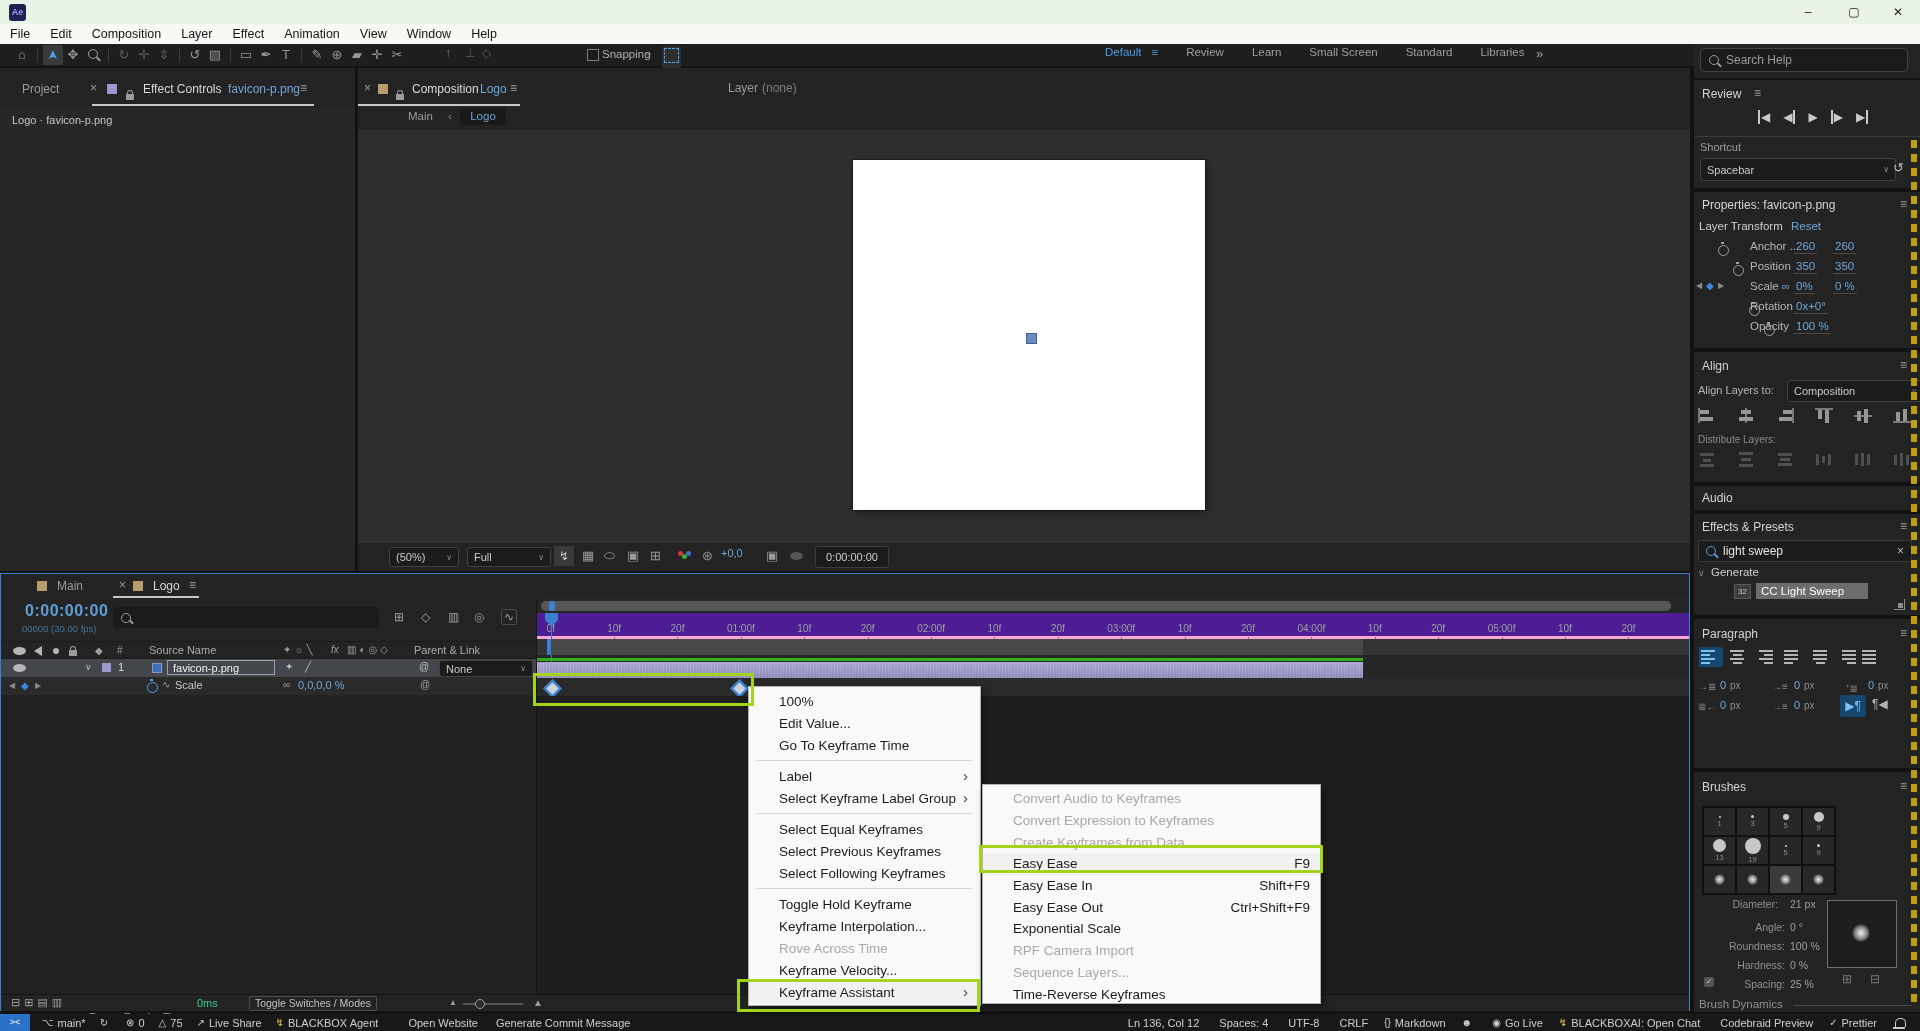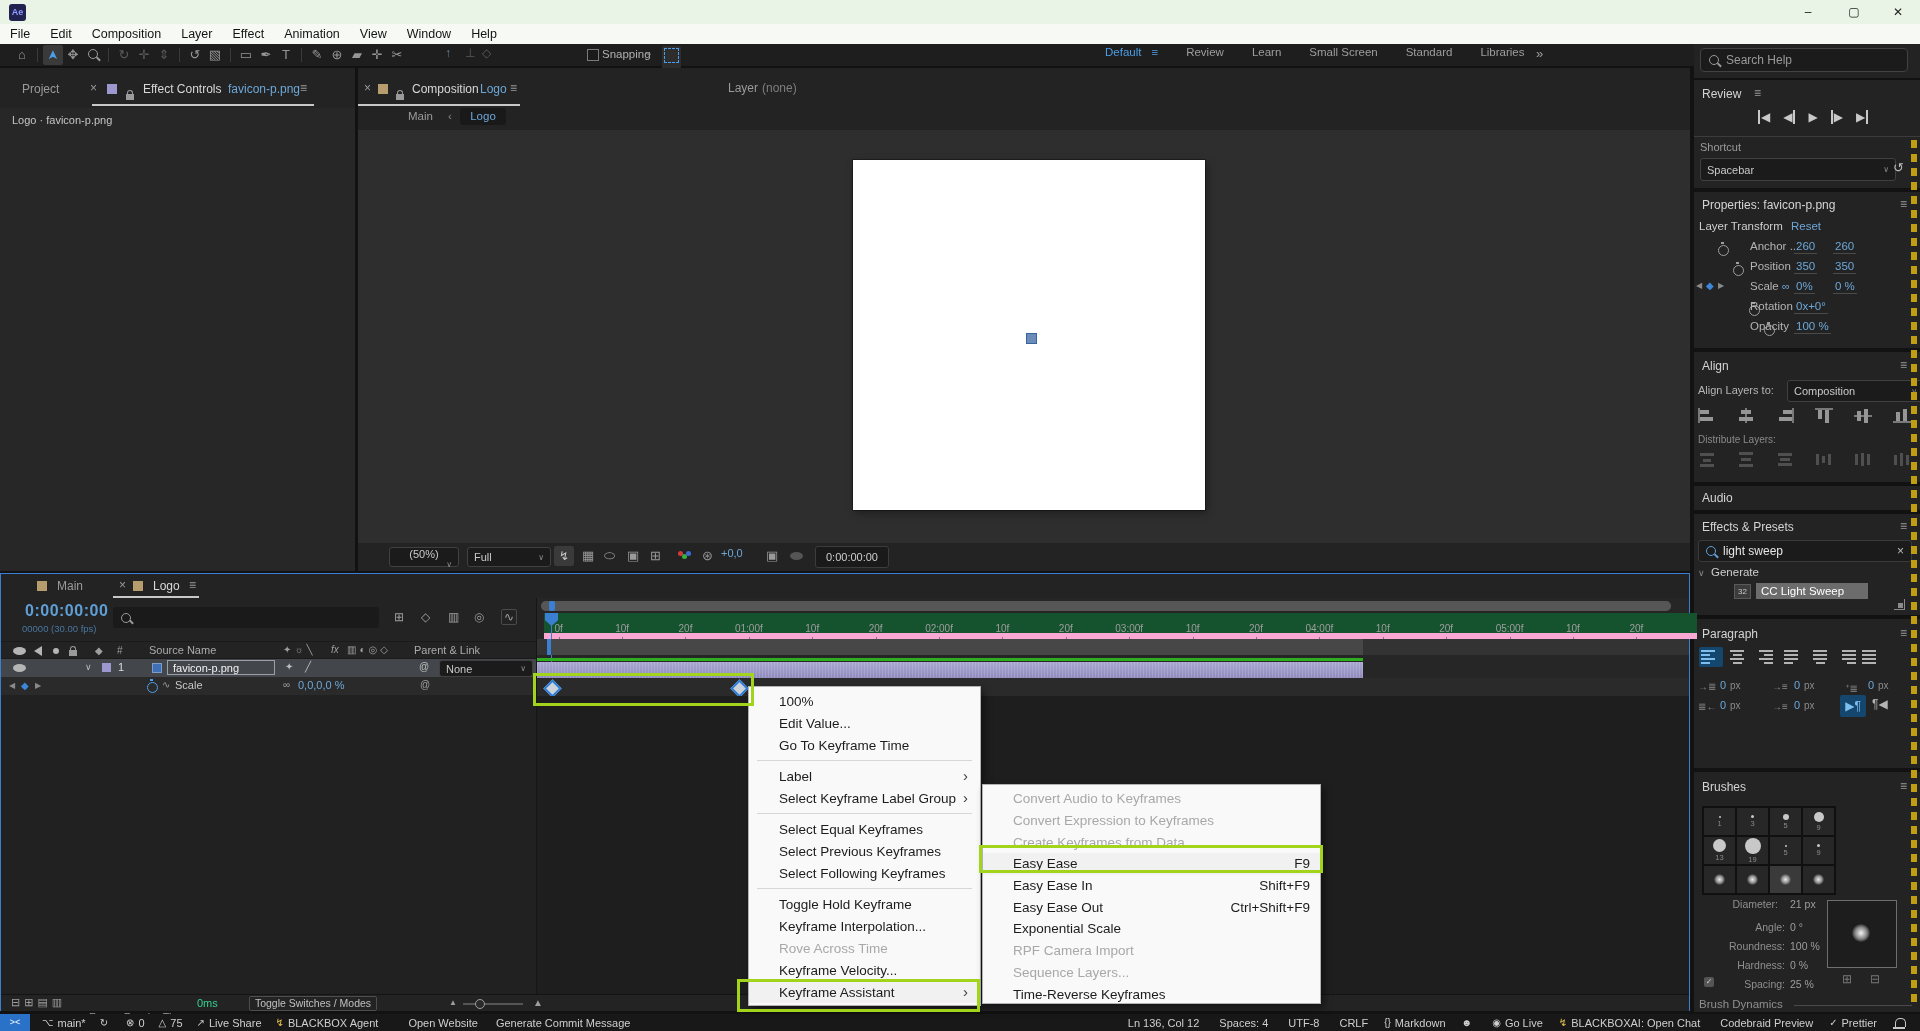--- a/index.html
+++ b/index.html
@@ -185,21 +185,21 @@
     <span class="p" style="left:50px;top:42px;font-size:11.5px;color:#9a9a9a;">Main</span>
     <span class="p" style="left:90px;top:42px;font-size:11.5px;color:#8a8a8a;">‹</span>
     <span class="p" style="left:102px;top:40px;width:46px;height:17px;background:#191919;border-radius:3px;color:#6da7d8;font-size:11.5px;text-align:center;line-height:17px;">Logo</span>
     
     <div class="viewer" style="left:0;top:62px;width:1332px;height:413px;">
       <div class="canvas" style="left:495px;top:30px;width:352px;height:350px;"></div>
       <div class="p" style="left:668px;top:203px;width:11px;height:11px;background:#6b8cb8;border:1px solid #38649e;box-sizing:border-box;"></div>
     </div>
     
     <div class="p" style="left:0;top:475px;width:1332px;height:28px;">
-      <div class="ddbox" style="position:absolute;left:31px;top:4px;width:56px;height:18px;flex-direction:column;">
+      <div class="ddbox" style="position:absolute;left:31px;top:4px;width:56px;height:18px;">
           <span>(50%)</span>
           <span class="cv">∨</span>
         </div>
       <div class="ddbox" style="position:absolute;left:109px;top:4px;width:70px;height:18px;">
           <span>Full</span>
           <span class="cv">∨</span>
         </div>
       <span class="p" style="left:196px;top:3px;width:20px;height:20px;background:#3a3a3a;border-radius:2px;text-align:center;line-height:20px;color:#c9c9c9;font-size:12px;">↯</span>
       <span class="p" style="left:224px;top:5px;color:#9a9a9a;font-size:13px;">▦</span>
       <span class="p" style="left:246px;top:5px;color:#9a9a9a;font-size:13px;">⬭</span>
@@ -581,21 +581,21 @@
       <span style="position:absolute;left:419px;top:2px;color:#9e9e9e;font-size:10px;">@</span>
     </div>
     <div class="p" style="left:0;top:121px;width:535px;height:299px;background:#212121;"></div>
 
     <div class="p" style="left:535px;top:24px;width:1153px;height:396px;background:#262626;">
       <div style="position:absolute;left:5px;top:3px;width:1130px;height:10px;background:#3f3f3f;border-radius:5px;">
         <i style="position:absolute;left:0;top:0;width:100%;height:100%;background:#565656;border-radius:5px;"></i>
         <i style="position:absolute;left:8px;top:0;width:6px;height:10px;background:#3a7fd2;border-radius:2px;"></i>
       </div>
 
-      <div style="position:absolute;left:8px;top:15px;width:1153px;height:26px;background:#14532d;border-bottom:6px solid #f9a8d4;box-sizing:border-box;">
+      <div style="position:absolute;left:0;top:15px;width:1153px;height:26px;background:#4c1d95;border-bottom:3px solid #f9a8d4;box-sizing:border-box;">
         <div style="position:absolute;left:-17px;top:5px;white-space:nowrap;">
           
         <span class="rl"><b style="font-weight:normal;">0f</b><i></i></span><span class="rl"><b style="font-weight:normal;">10f</b><i></i></span><span class="rl"><b style="font-weight:normal;">20f</b><i></i></span><span class="rl"><b style="font-weight:normal;">01:00f</b><i></i></span><span class="rl"><b style="font-weight:normal;">10f</b><i></i></span><span class="rl"><b style="font-weight:normal;">20f</b><i></i></span><span class="rl"><b style="font-weight:normal;">02:00f</b><i></i></span><span class="rl"><b style="font-weight:normal;">10f</b><i></i></span><span class="rl"><b style="font-weight:normal;">20f</b><i></i></span><span class="rl"><b style="font-weight:normal;">03:00f</b><i></i></span><span class="rl"><b style="font-weight:normal;">10f</b><i></i></span><span class="rl"><b style="font-weight:normal;">20f</b><i></i></span><span class="rl"><b style="font-weight:normal;">04:00f</b><i></i></span><span class="rl"><b style="font-weight:normal;">10f</b><i></i></span><span class="rl"><b style="font-weight:normal;">20f</b><i></i></span><span class="rl"><b style="font-weight:normal;">05:00f</b><i></i></span><span class="rl"><b style="font-weight:normal;">10f</b><i></i></span><span class="rl"><b style="font-weight:normal;">20f</b><i></i></span></div>
       </div>
 
       <div style="position:absolute;left:9px;top:15px;width:13px;height:13px;background:#3a7fd2;clip-path:polygon(0 0,100% 0,100% 55%,50% 100%,0 55%);"></div>
       <div style="position:absolute;left:15px;top:15px;width:1px;height:383px;background:#3a7fd2;"></div>
 
       <div style="position:absolute;left:0;top:41px;width:1153px;height:16px;background:#333;">
         <i style="position:absolute;left:15px;top:0;width:812px;height:16px;background:#474747;"></i>

